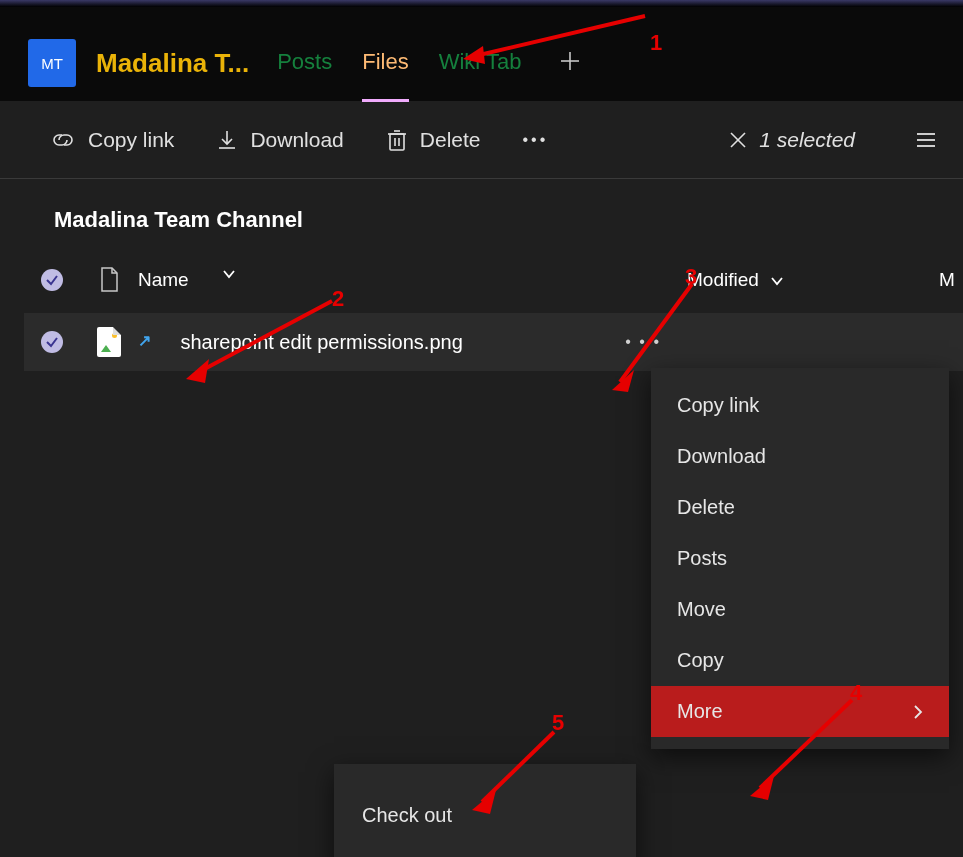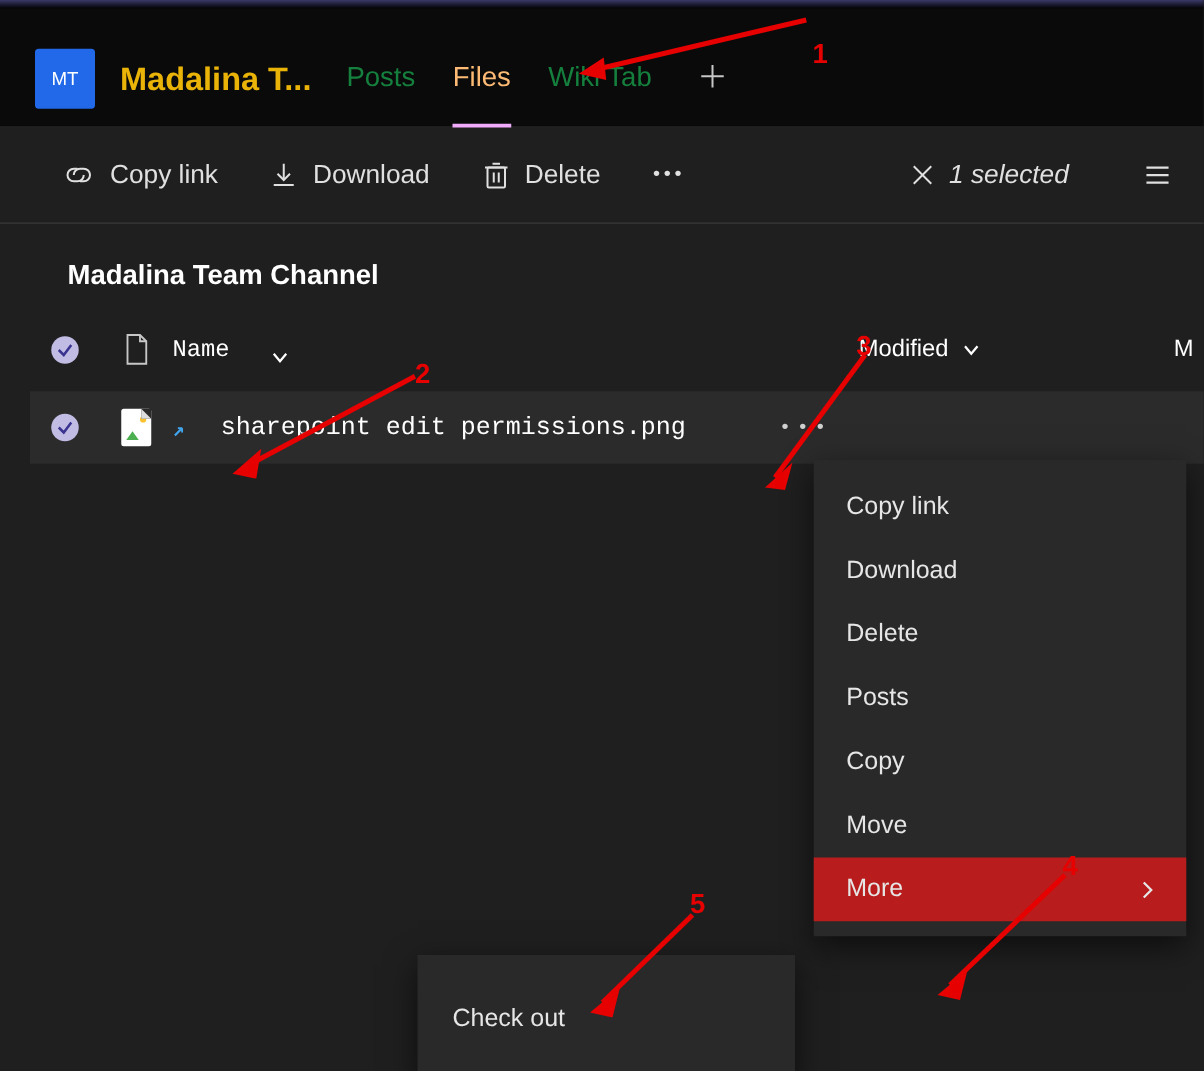--- a/index.html
+++ b/index.html
@@ -110,21 +110,21 @@
   .list-row {
     display: flex;
     align-items: center;
     padding: 14px 0;
     background: #2b2b2b;
     font-size: 20px;
     color: #fff;
   }
   .col-check { width: 56px; display:flex; justify-content:center; }
   .col-icon { width: 58px; display:flex; justify-content:center; }
-  .col-name { flex: 1; display:flex; align-items:flex-end; gap:27px;font-family:Liberation Mono, monospace; }
+  .col-name { flex: 1; display:flex; align-items:flex-start; gap:27px; }
   .col-modified { width: 260px; padding-left: 8px; }
   .col-mb { width: 24px; }
   .sort-chevron { margin-left: 6px; }
   .check-badge {
     width: 22px; height: 22px;
     border-radius: 50%;
     background: #c0bce4;
     display:flex; align-items:center; justify-content:center;
   }
   .check-badge svg { stroke:#3a3490; }
@@ -336,24 +336,24 @@
   <div class="context-menu-item">
       <span>Download</span>
     </div>
   <div class="context-menu-item">
       <span>Delete</span>
     </div>
   <div class="context-menu-item">
       <span>Posts</span>
     </div>
   <div class="context-menu-item">
+      <span>Move</span>
+    </div>
+  <div class="context-menu-item">
       <span>Copy</span>
-    </div>
-  <div class="context-menu-item">
-      <span>Move</span>
     </div>
   <div class="context-menu-item hover">
     <span>More</span>
     <svg width="10" height="16" viewBox="0 0 10 16" fill="none" stroke="#e6e6e6" stroke-width="1.8">
         <polyline points="2,2 8,8 2,14"></polyline>
       </svg>
   </div>
 </div>
 
 <div class="submenu">

